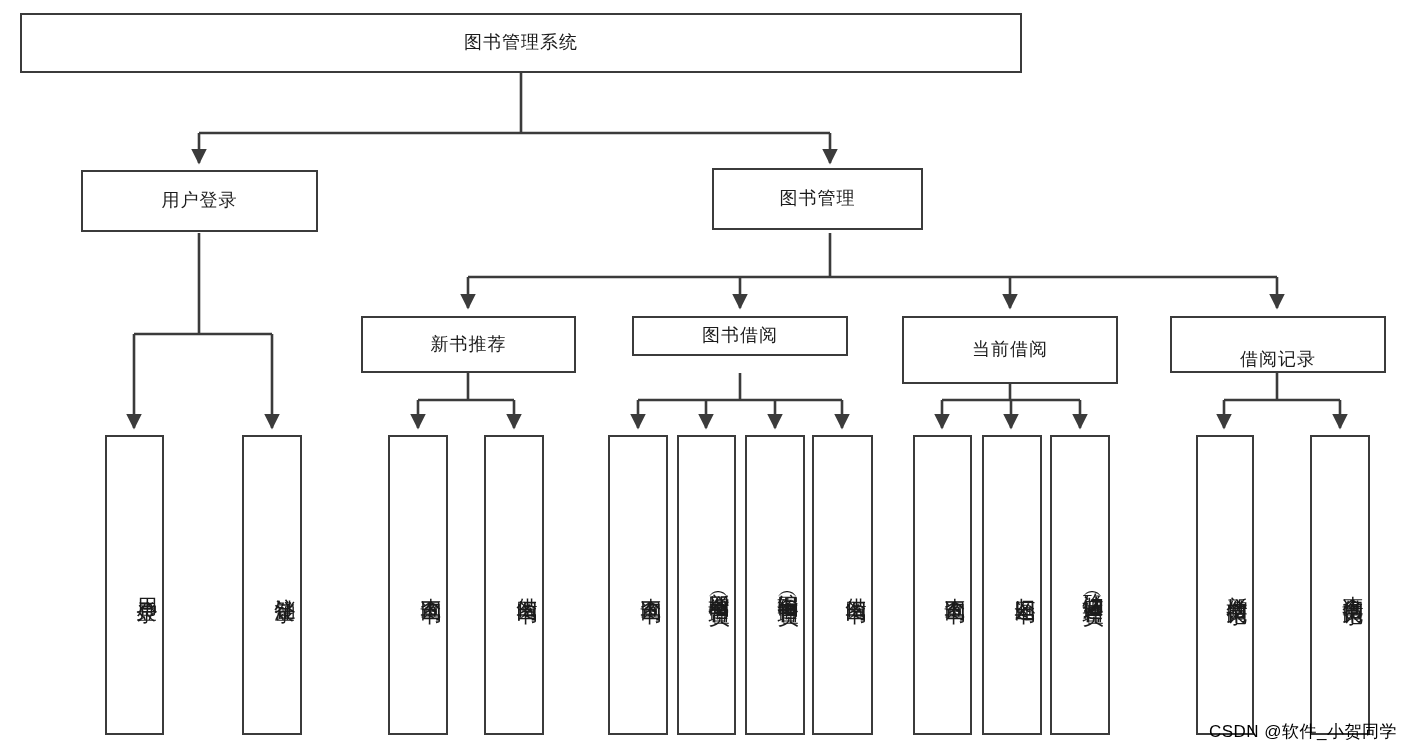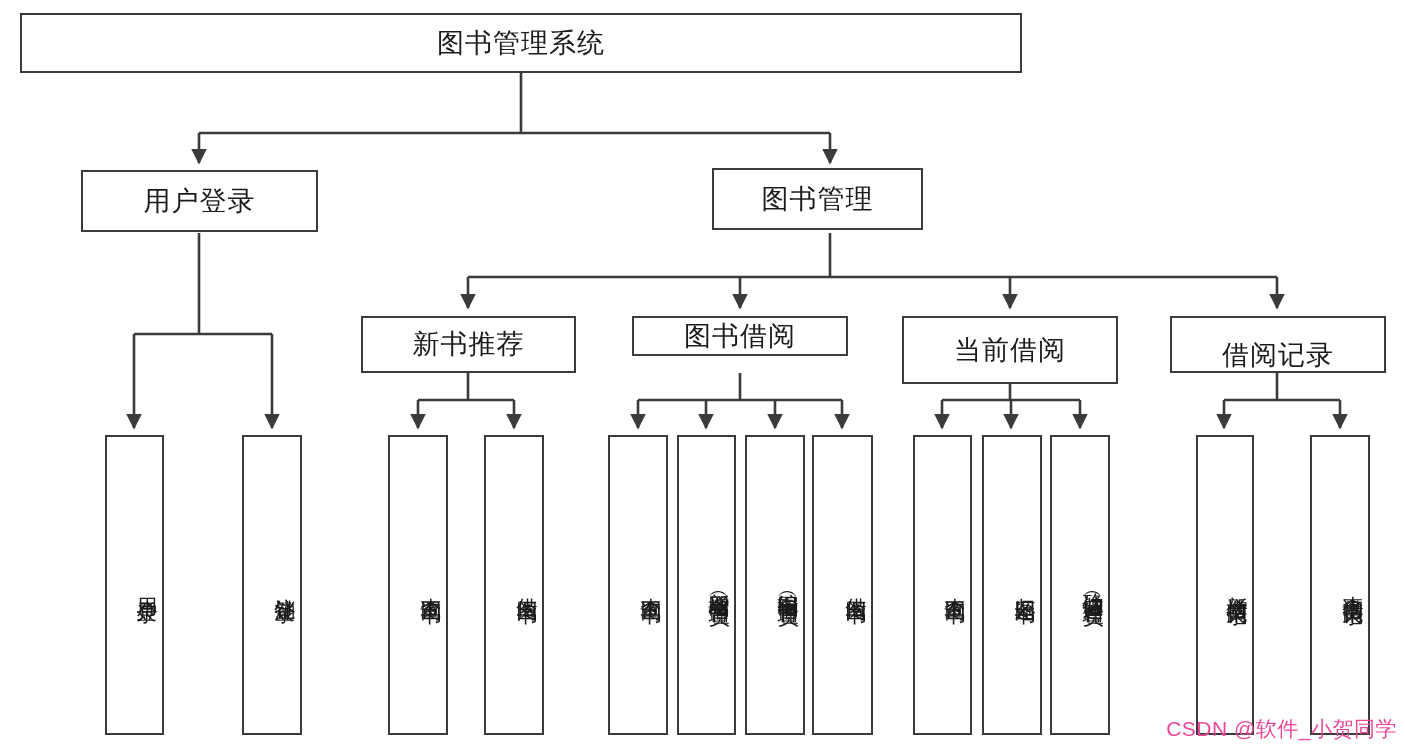--- a/index.html
+++ b/index.html
@@ -29,21 +29,21 @@
     box-sizing: border-box;
     border: 2.5px solid #3b3b3b;
     background: #ffffff;
     display: flex;
     align-items: center;
     justify-content: center;
     color: #1b1b1b;
     z-index: 2;
   }
   .node.horiz {
-    font-size: 27px;
+    font-size: 18px;
     line-height: 1.2;
     letter-spacing: 1px;
     white-space: nowrap;
   }
   .node.vert {
     writing-mode: vertical-rl;
     text-orientation: upright;
     font-size: 21px;
     line-height: 1.45;
     letter-spacing: 2px;
@@ -52,22 +52,22 @@
     justify-content: center;
   }
   .node.vert .vlabel {
     writing-mode: vertical-rl;
     text-orientation: upright;
   }
   .watermark {
     position: absolute;
     right: 8px;
     bottom: 4px;
-    font-size: 21px;
-    color: #ec4899;
+    font-size: 17px;
+    color: #000000;
     letter-spacing: 0.5px;
     z-index: 5;
     white-space: nowrap;
   }
 </style>
 </head>
 <body>
 
 <div id="canvas">
 

